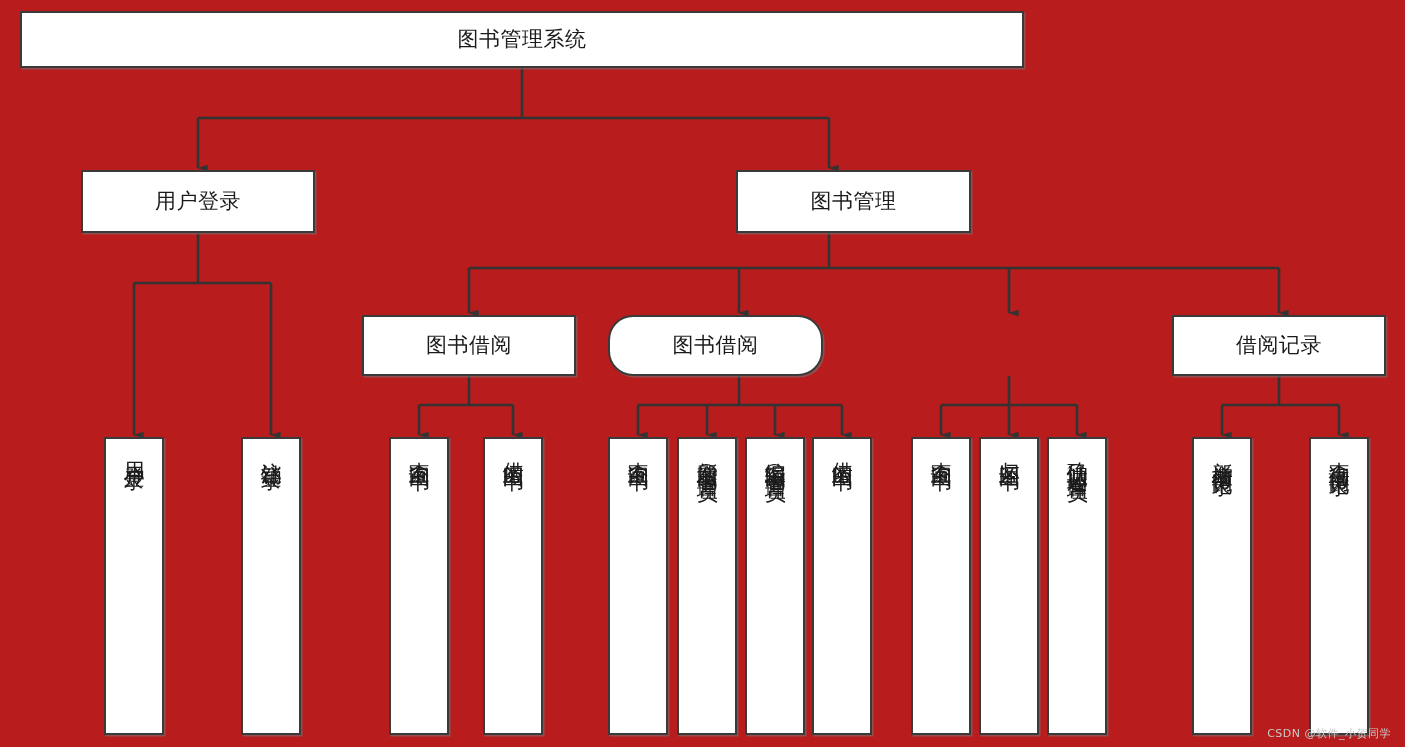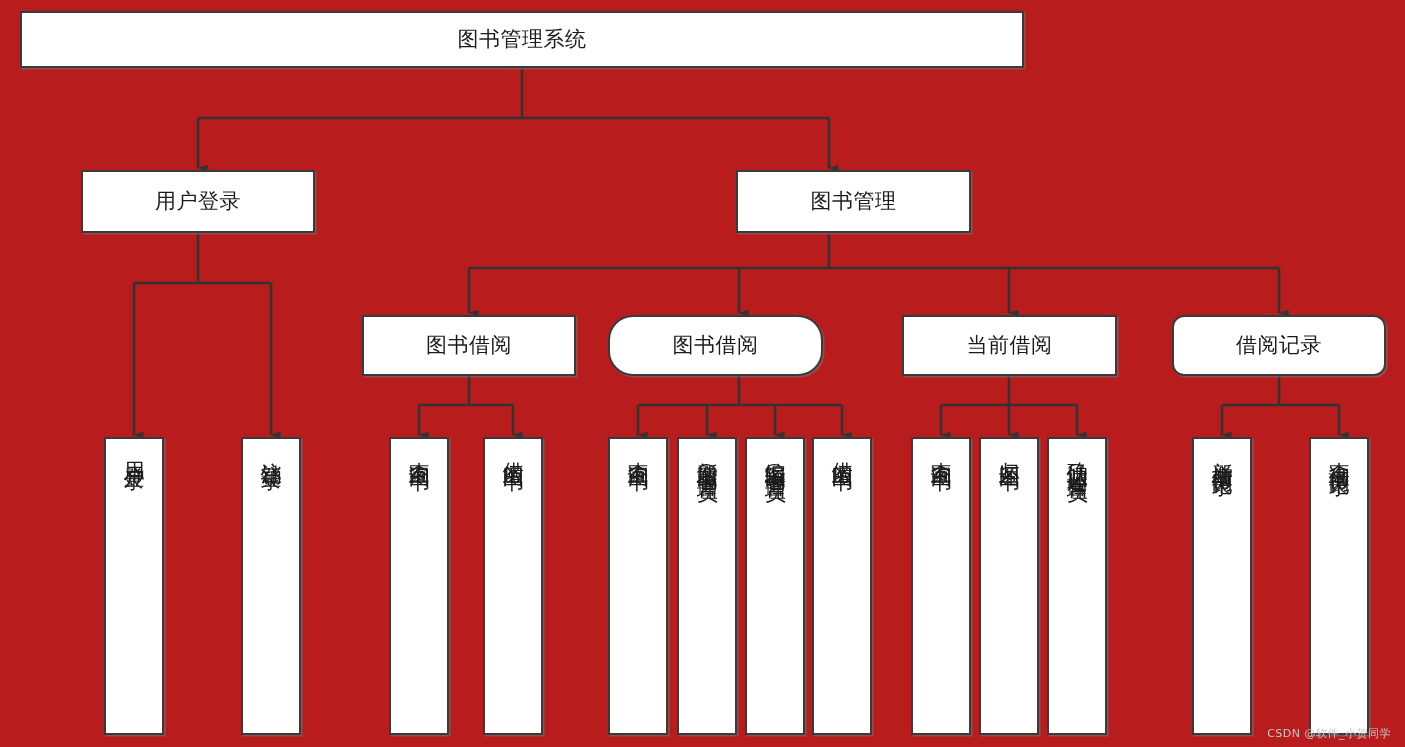--- a/index.html
+++ b/index.html
@@ -138,24 +138,21 @@
   <div class="node" style="left:712px; top:170px; width:235px; height:63px;margin-left:24px;">
     <span class="label">图书管理</span>
   </div>
 
   <div class="node" style="left:362px; top:315px; width:214px; height:61px;">
     <span class="label">图书借阅</span>
   </div>
   <div class="node" style="left:608px; top:315px; width:215px; height:61px;border-radius:25px;">
     <span class="label">图书借阅</span>
   </div>
-  <div class="node" style="left:902px; top:315px; width:215px; height:61px;">
-    <span class="label">当前借阅</span>
-  </div>
-  <div class="node" style="left:1172px; top:315px; width:214px; height:61px;border-radius:12px;">
+  <div class="node" style="left:1172px; top:315px; width:214px; height:61px;">
     <span class="label">借阅记录</span>
   </div>
 
   <div class="node leaf" style="left:104px; top:437px; width:60px; height:298px;">
     <span class="label">用户登录</span>
   </div>
   <div class="node leaf" style="left:241px; top:437px; width:60px; height:298px;">
     <span class="label">注销登录</span>
   </div>
 

